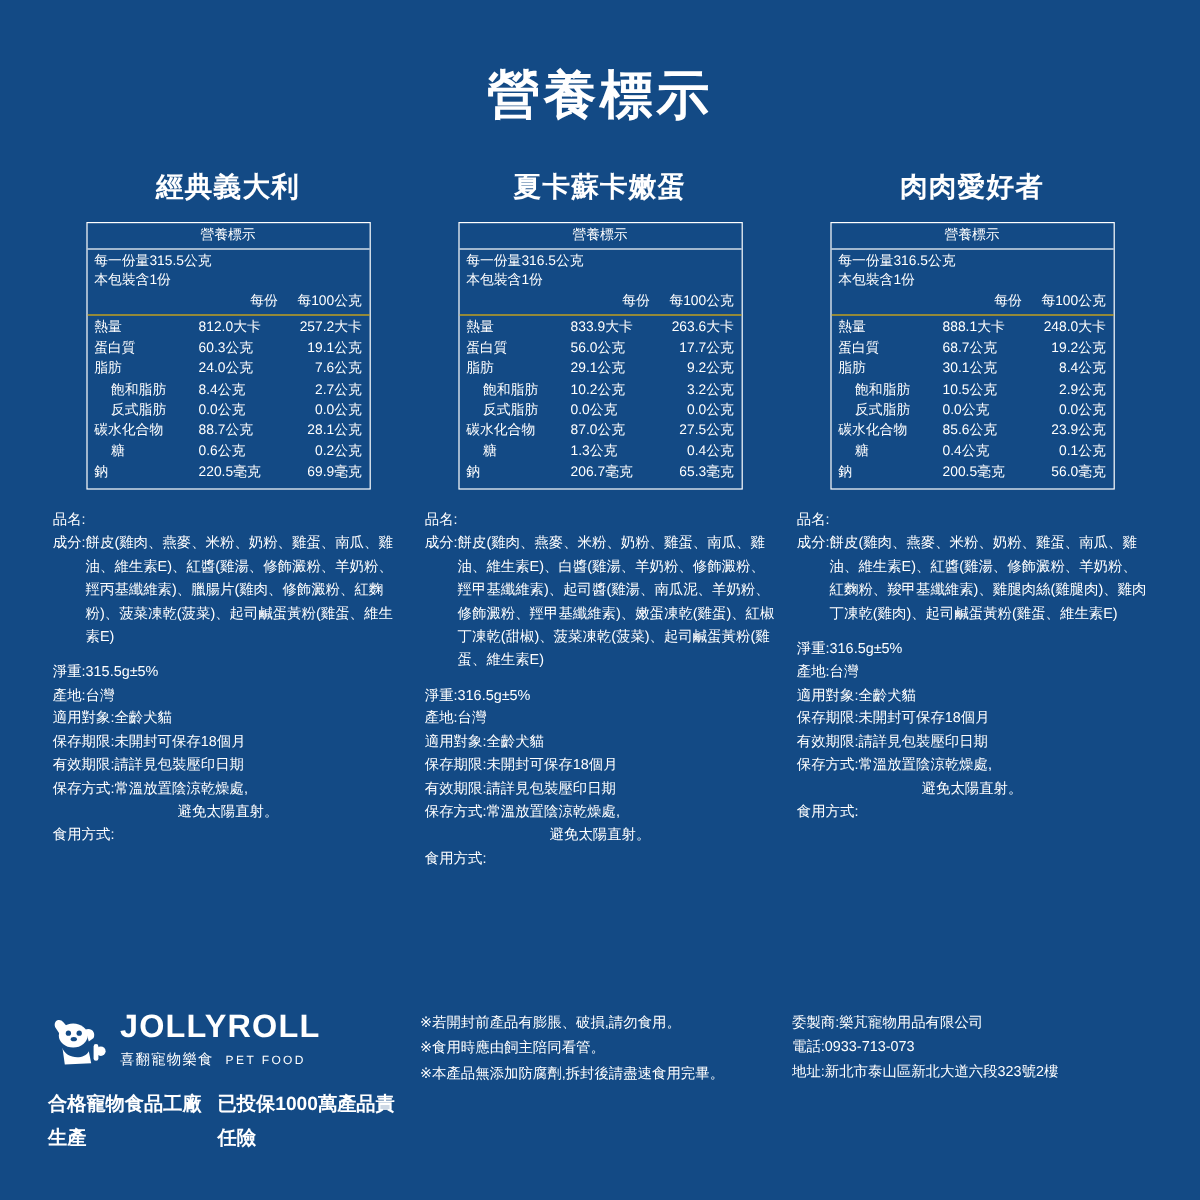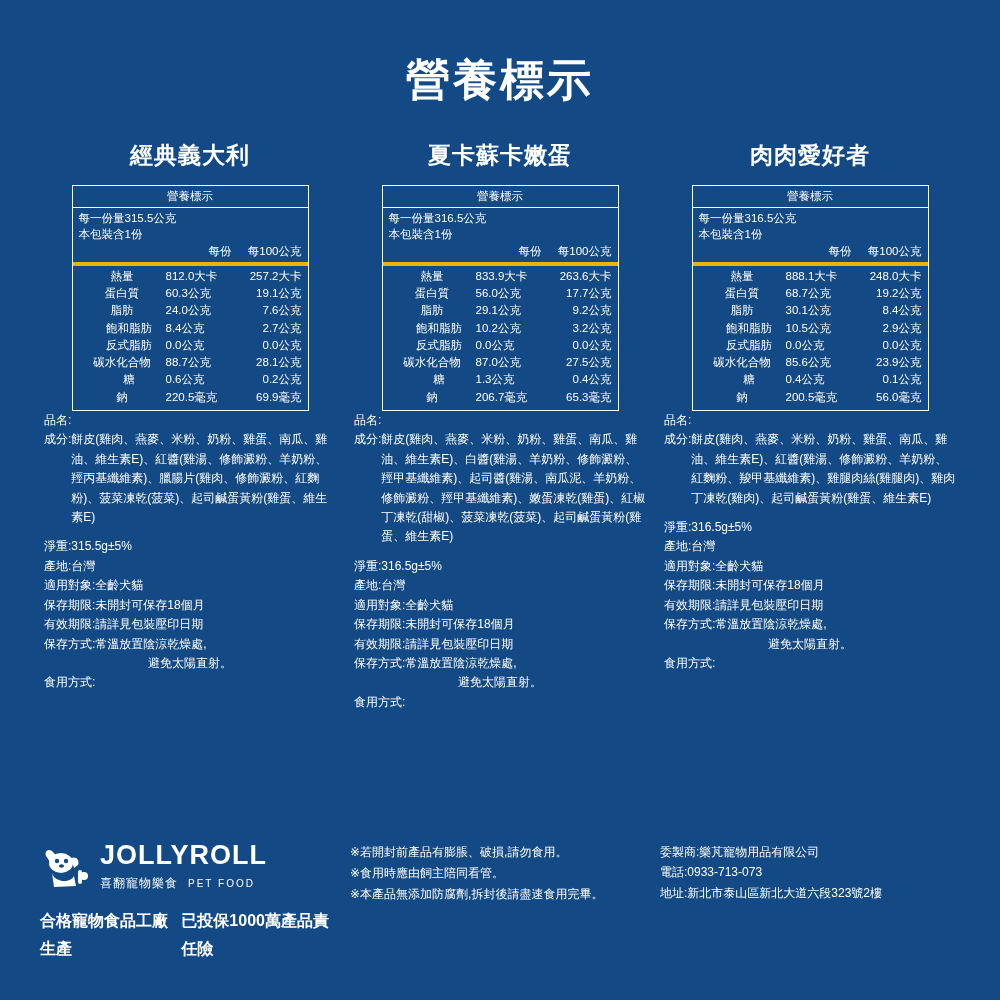--- a/index.html
+++ b/index.html
@@ -66,40 +66,41 @@
   .nut-sub {
     padding: 3px 6px 1px 6px;
     font-size: 11.5px;
   }
   .nut-sub div {
     line-height: 1.35;
   }
   .nut-colhead {
     display: flex;
     padding: 0 6px;
-    border-bottom: 4px solid #eab308;
+    border-bottom: 1px solid #eab308;
     padding-bottom: 2px;
   }
   .nut-colhead .c1 { flex: 1; }
   .nut-colhead .c2 { width: 66px; text-align: right; }
   .nut-colhead .c3 { width: 70px; text-align: right; }
   .nut-rows {
     padding: 2px 6px 4px 6px;
   }
   .nut-row {
     display: flex;
     line-height: 1.5;
   }
-  .nut-row .c1 { flex: 1; white-space: nowrap; text-align: center; }
+  .nut-row .c1 { flex: 1; white-space: nowrap; }
   .nut-row .c2 { width: 66px; text-align: left; }
   .nut-row .c3 { width: 70px; text-align: right; }
   .nut-row.indent .c1 { padding-left: 14px; }
 
   
   .info {
+    margin-top: 16px;
     font-size: 12px;
     line-height: 1.62;
     padding: 0 4px;
   }
   .info .line {
     display: block;
   }
   .info .hang {
     display: flex;
   }

